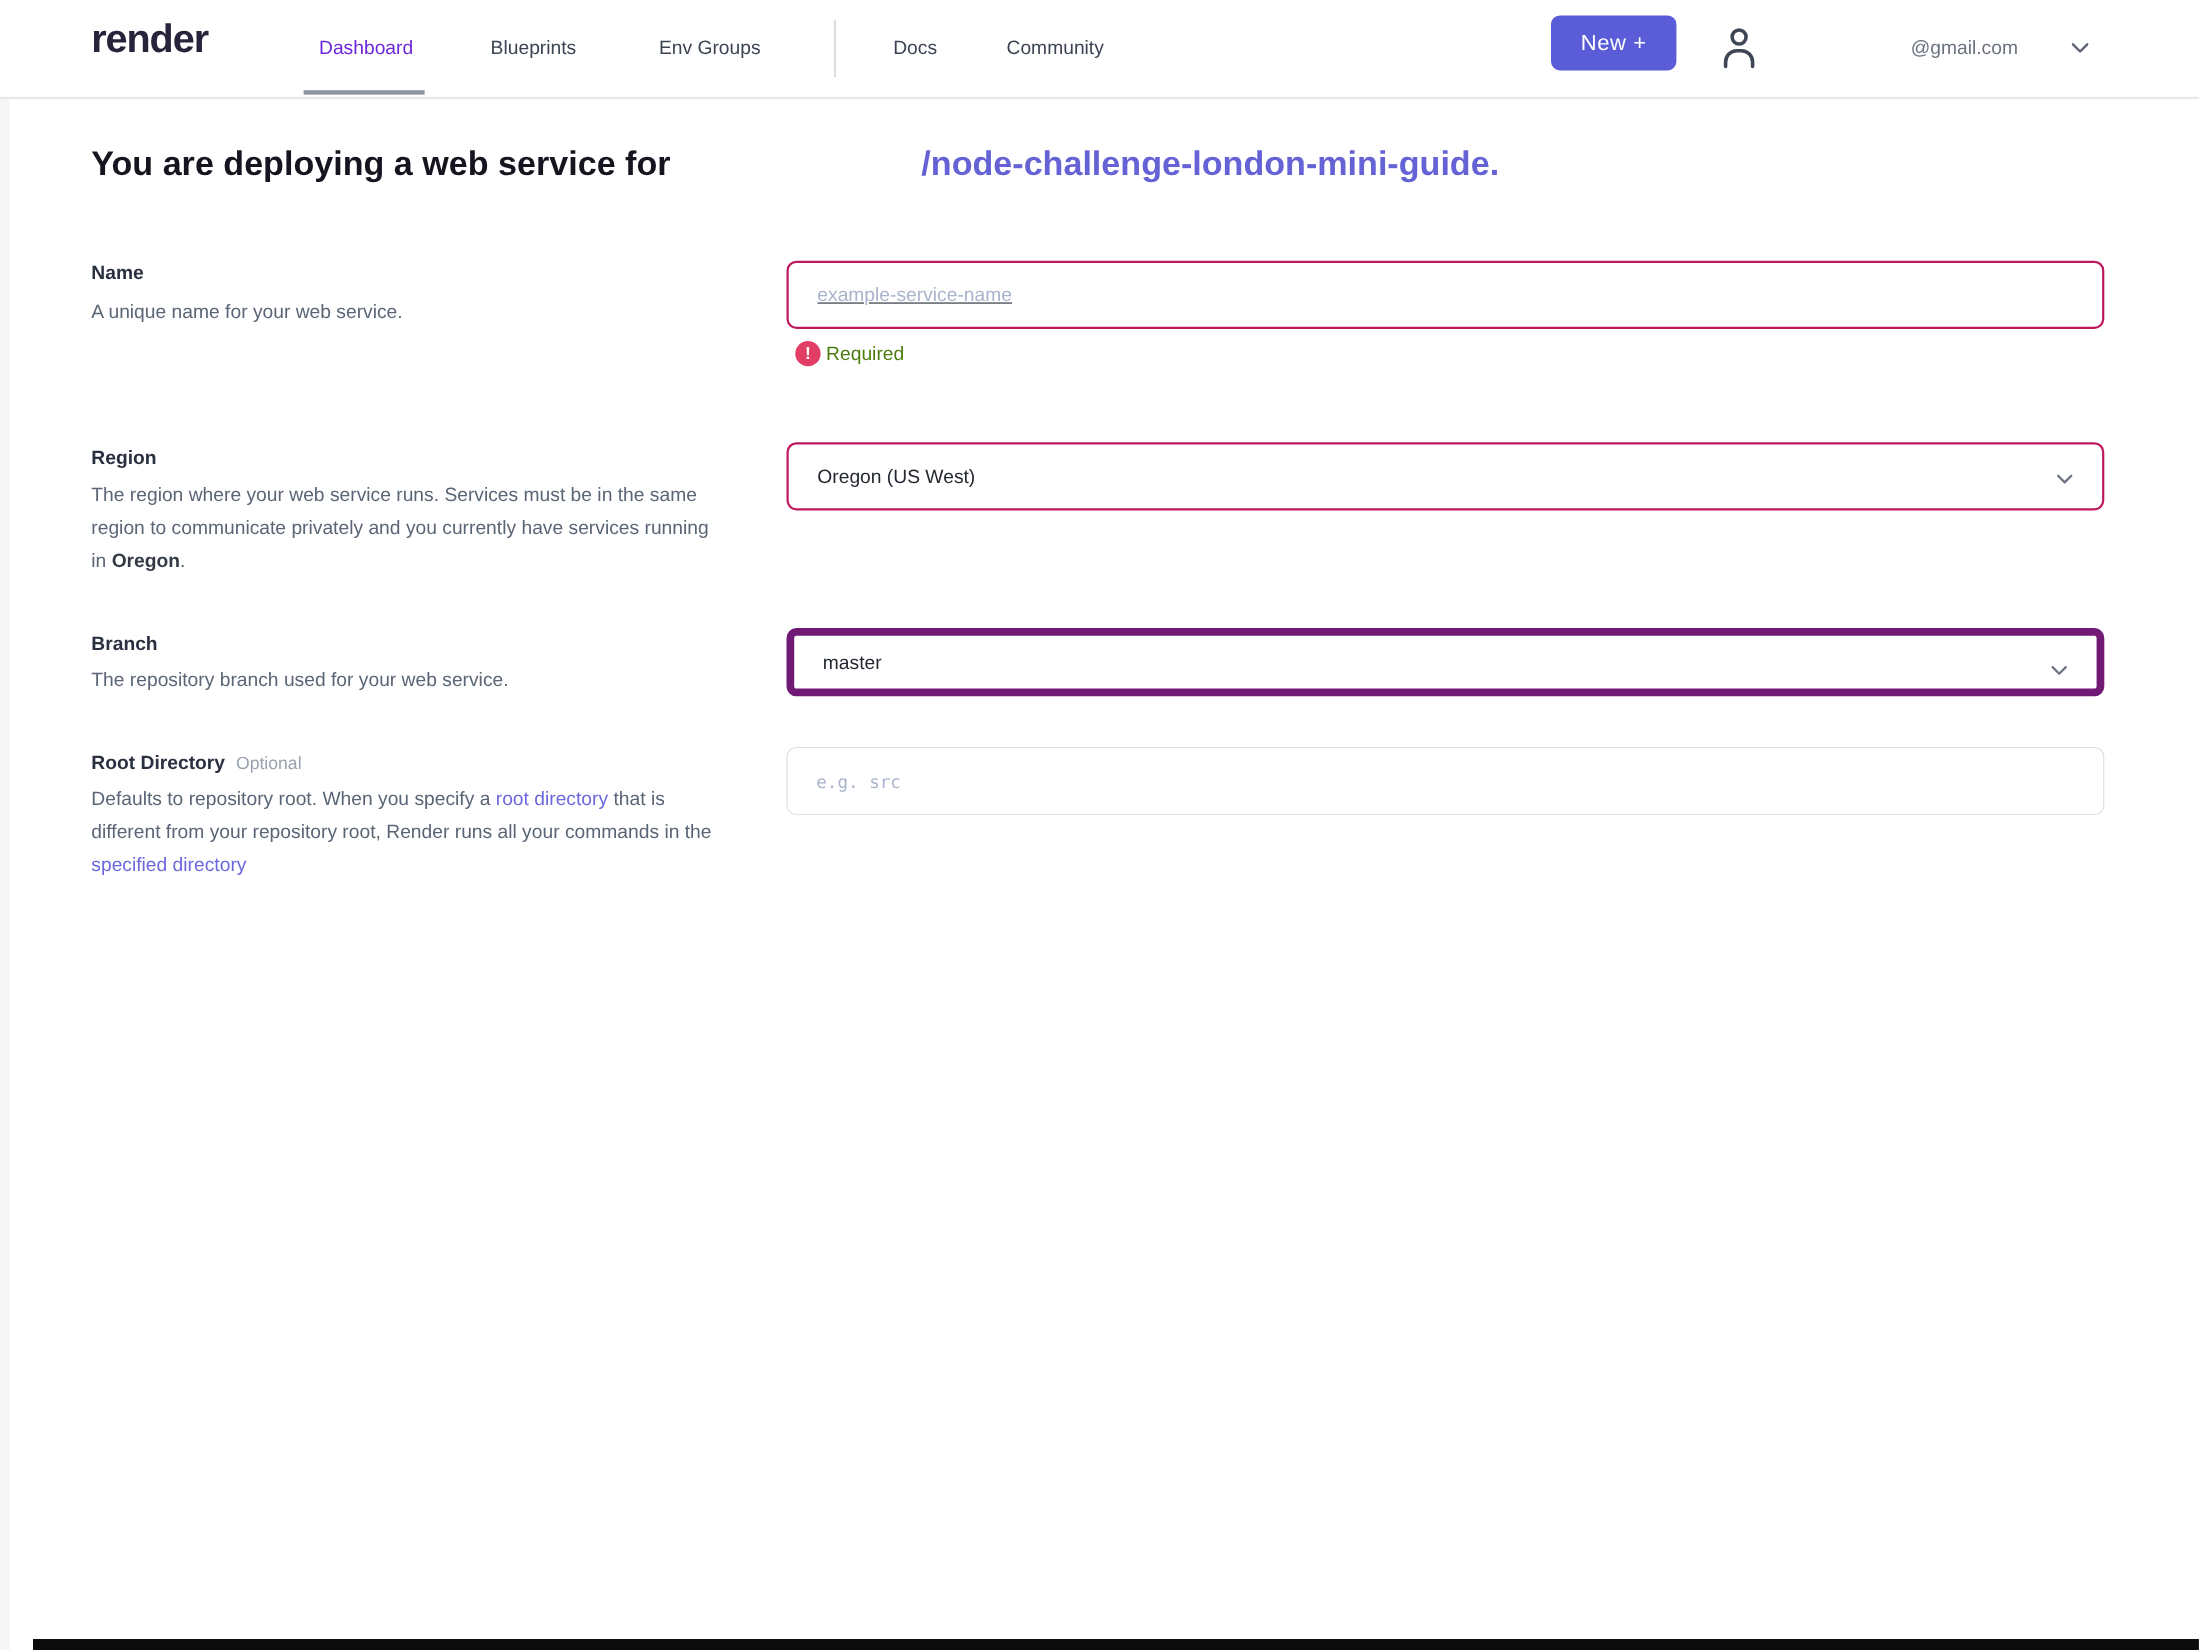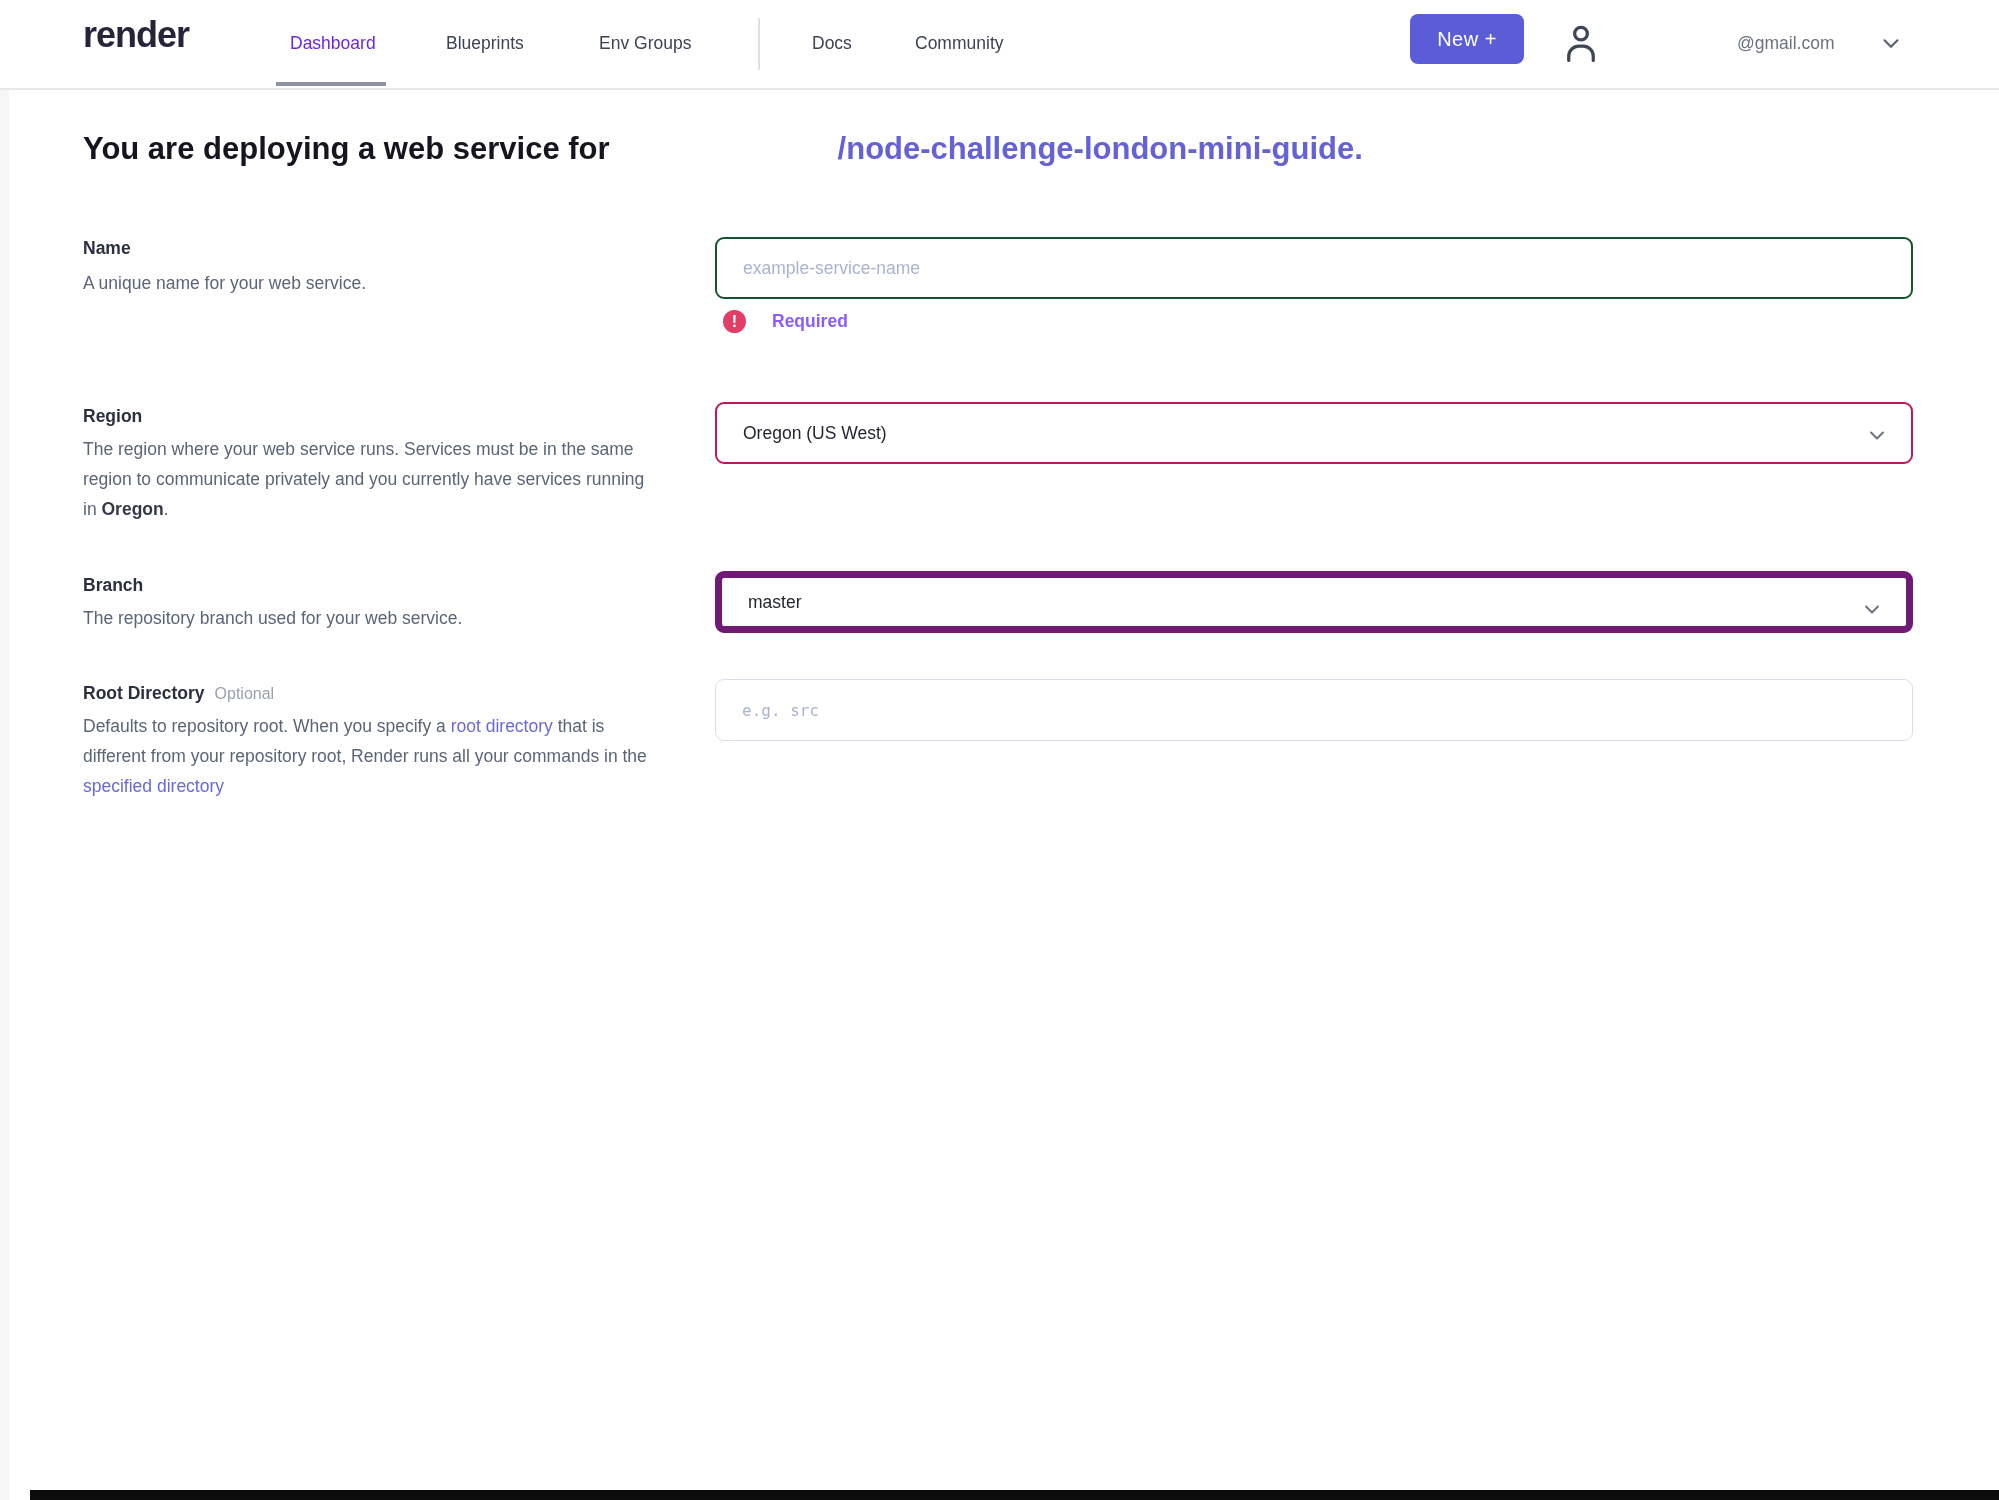--- a/index.html
+++ b/index.html
@@ -61,38 +61,38 @@
     position:absolute;left:83px;width:578px;font-size:17.5px;color:#5a6576;line-height:30px;
   }
   .field-desc b{color:#333a46;}
   .desc-link{color:#6b67dd;cursor:pointer;}
   .text-input{
     position:absolute;left:715px;width:1198px;height:62px;box-sizing:border-box;
     border:1px solid #d9dee8;border-radius:9px;background:#ffffff;
     padding:0 26px;font-size:17.5px;font-family:inherit;color:#23272f;outline:none;
   }
   .text-input::placeholder{color:#a9b4cc;opacity:1;}
-  .text-input.error-border{border:2px solid #14532d;}
+  .text-input.error-border{border:2px solid #be185d;text-decoration:underline;}
   .text-input.mono{font-family:"DejaVu Sans Mono","Liberation Mono",monospace;font-size:16px;}
   .select-box{
     position:absolute;left:715px;width:1198px;height:62px;box-sizing:border-box;
     border:7px solid #701a75;border-radius:9px;background:#ffffff;display:flex;
     align-items:center;padding:0 26px;font-size:17.5px;color:#23272f;cursor:pointer;
   }
   .select-box.focused{border:2px solid #be185d;}
   .select-chevron{position:absolute;right:22px;top:19px;}
   .error-row{
     position:absolute;left:723px;top:310px;display:flex;align-items:center;cursor:default;
   }
   .error-icon{
     width:23px;height:23px;border-radius:50%;background:#e23d64;color:#ffffff;
     font-size:16px;font-weight:700;display:flex;align-items:center;justify-content:center;
     line-height:1;
   }
-  .error-text{margin-left:26px;font-size:17.5px;color:#8b5cf6;font-weight:700;}
+  .error-text{margin-left:5px;font-size:17.5px;color:#4d7c0f;font-weight:400;}
 </style>
 </head>
 <body>
 
 <div class="page">
 
   <div class="header">
     <div class="logo">render</div>
 
     <div class="nav-item active" style="left:290px;">

